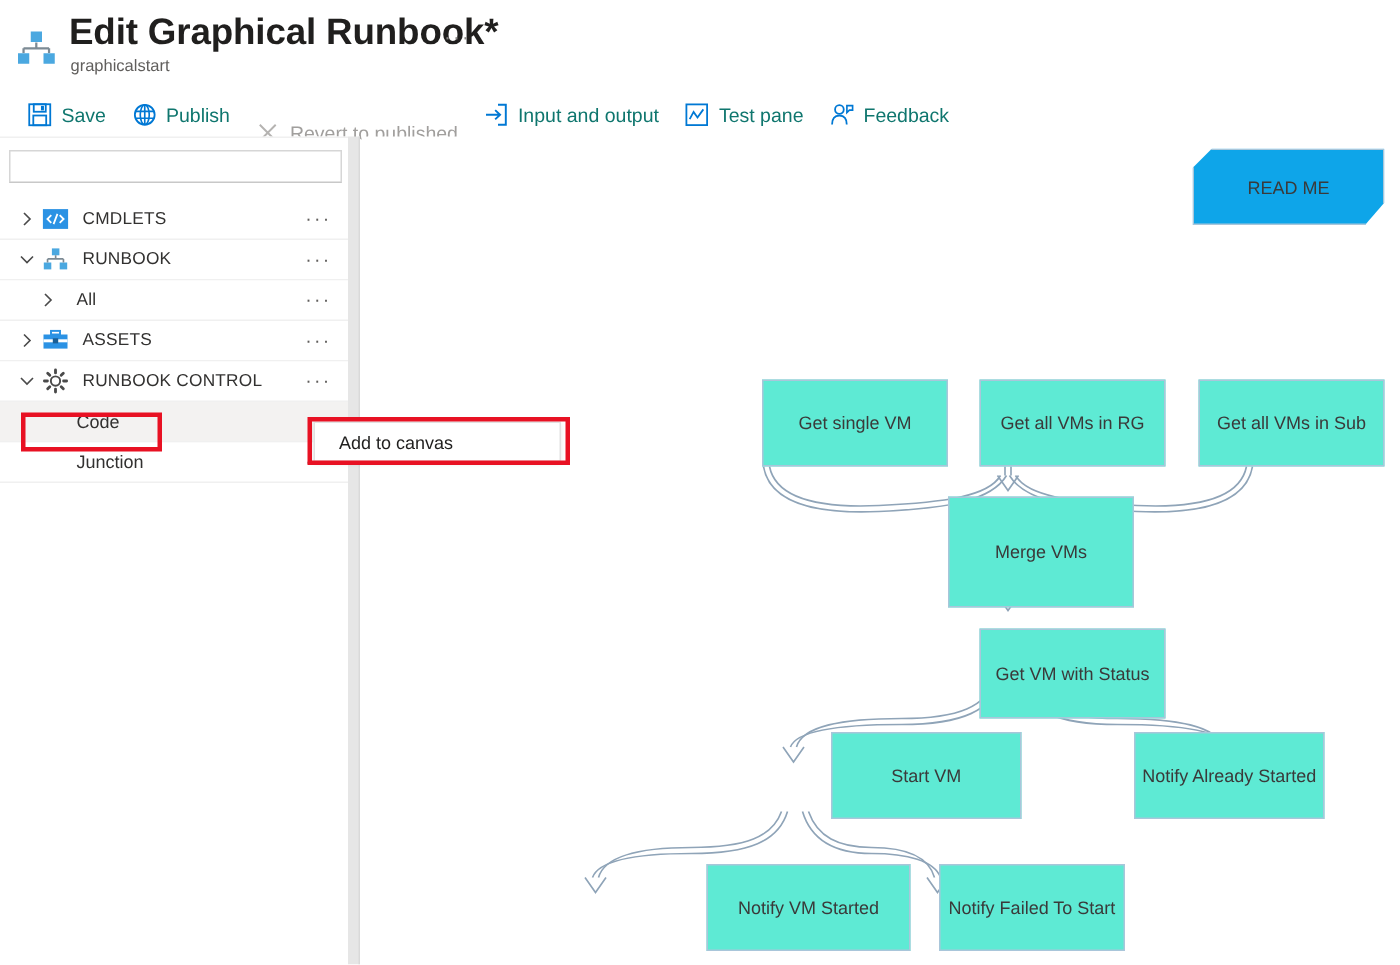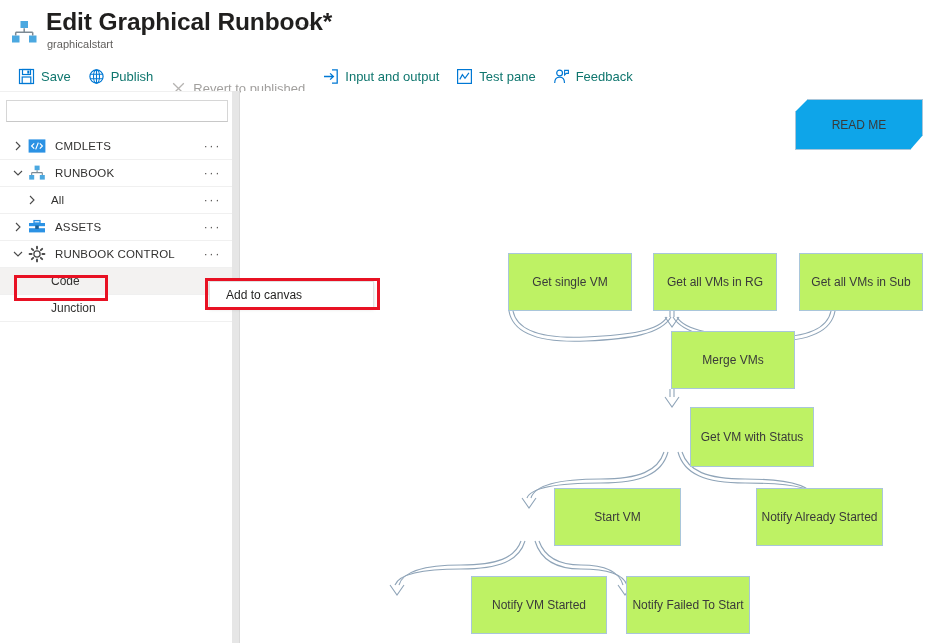--- a/index.html
+++ b/index.html
@@ -208,21 +208,21 @@
     background: #ffffff;
     overflow: hidden;
   }
   #graph-svg {
     position: absolute;
     left: 0; top: 0;
     width: 692px; height: 552px;
   }
   .node {
     position: absolute;
-    background: #bef264;
+    background: #5eead4;
     border: 1px solid #a9c6da;
     display: flex;
     align-items: center;
     justify-content: center;
     cursor: pointer;
     z-index: 10;
   }
   .node .node-label {
     font-size: 12px;
     color: #3a3a3a;
@@ -461,25 +461,25 @@
   </div>
 
   <div class="node" style="left:412px; top:162px; width:124px; height:58px;">
     <span class="node-label">Get all VMs in RG</span>
   </div>
 
   <div class="node" style="left:558px; top:162px; width:124px; height:58px;">
     <span class="node-label">Get all VMs in Sub</span>
   </div>
 
-  <div class="node" style="left:430px; top:240px; width:124px; height:58px;">
+  <div class="node" style="left:391px; top:240px; width:124px; height:74px;">
     <span class="node-label">Merge VMs</span>
   </div>
 
-  <div class="node" style="left:412px; top:316px; width:124px; height:60px;margin-left:37px;">
+  <div class="node" style="left:412px; top:328px; width:124px; height:60px;">
     <span class="node-label">Get VM with Status</span>
   </div>
 
   <div class="node" style="left:313px; top:397px; width:127px; height:58px;">
     <span class="node-label">Start VM</span>
   </div>
 
   <div class="node" style="left:515px; top:397px; width:127px; height:58px;">
     <span class="node-label">Notify Already Started</span>
   </div>

